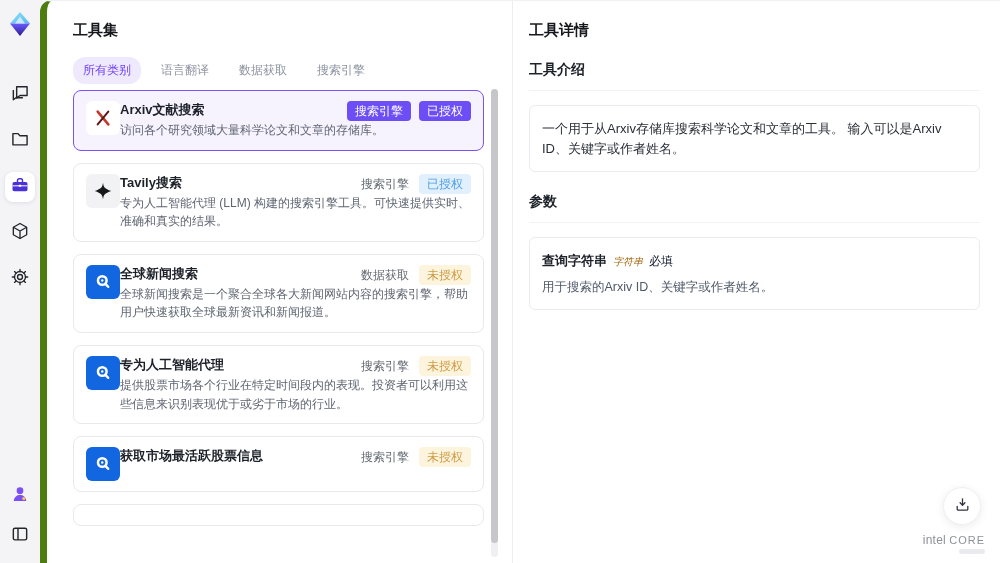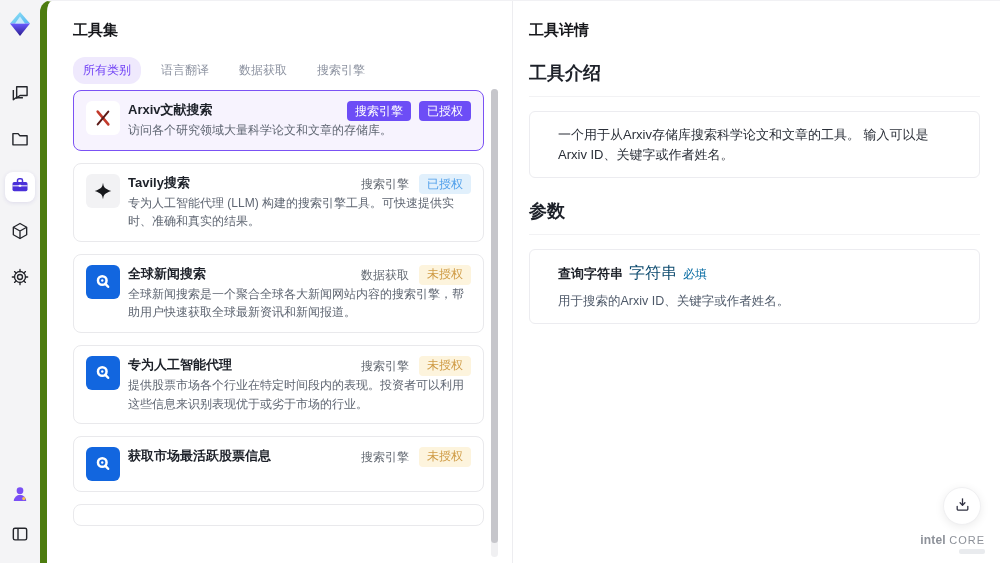--- a/index.html
+++ b/index.html
@@ -24,66 +24,66 @@
   
   .list-panel { position:absolute; left:0; top:0; width:466px; height:100%;
     border-right:1px solid #ededf0; }
   .list-title { font-size:15px; font-weight:bold; color:#17181c; padding:20px 0 0 26px; }
   .tabs { display:flex; gap:10px; margin:17px 0 0 26px; }
   .tab { font-size:12px; color:#8d93a1; padding:5px 10px; border-radius:12px;
     background:transparent; border:none; cursor:pointer; font-family:inherit; }
   .tab.active { background:#efe9fd; color:#6f3ff5; }
   .cards { position:absolute; left:26px; right:28px; top:89px;
     display:flex; flex-direction:column; gap:12px; }
-  .card { display:flex; gap:8px; padding:10px 12px; background:#fff;
+  .card { display:flex; gap:0; padding:10px 12px; background:#fff;
     border:1px solid #e9e9ec; border-radius:8px; cursor:pointer; }
   .card.selected { border:1px solid #7b52f4; background:#f7f3fe; }
   .tool-icon { flex:0 0 34px; width:34px; height:34px; border-radius:6px;
     display:flex; align-items:center; justify-content:center; }
   .tool-icon svg { width:22px; height:22px; }
   .icon-white { background:#ffffff; }
   .icon-gray  { background:#f2f2f4; }
   .icon-blue  { background:#1266df; }
   .card-main { flex:1; min-width:0; }
   .card-head { display:flex; align-items:flex-start; }
   .tool-name { font-size:13px; font-weight:bold; color:#1d2129; line-height:18px; }
   .tags { margin-left:auto; display:flex; gap:8px; align-items:center; flex-shrink:0; }
   .tag { font-size:12px; line-height:1; padding:4px 8px; border-radius:4px; white-space:nowrap; }
   .tag-purple { background:#6d4df6; color:#fff; }
   .tag-cat    { background:transparent; color:#646a73; padding:4px 2px; }
   .tag-blue   { background:#e1f0fc; color:#4f9fea; }
-  .tag-yellow { background:#fdf4dd; color:#cf9b45;font-family:Liberation Mono, monospace; }
+  .tag-yellow { background:#fdf4dd; color:#cf9b45; }
   .tool-desc { font-size:12px; color:#5f6672; line-height:1.55; }
 
   .scrollbar { position:absolute; top:88px; bottom:6px; right:14px; width:7px;
     border-radius:4px; background:#f0f0f2; }
   .scrollbar-thumb { position:absolute; top:0; left:0; width:100%; height:97%;
     border-radius:4px; background:#c6c6cb; cursor:pointer; }
 
   
   .details { position:absolute; left:466px; right:0; top:0; bottom:0; padding:20px 20px 0 16px; }
   .details-title { font-size:15px; font-weight:bold; color:#17181c; }
-  .section-head { margin-top:21px; font-size:18px; font-weight:bold; color:#1d2129;
+  .section-head { margin-top:21px; font-size:14px; font-weight:bold; color:#1d2129;
     padding-bottom:11px; border-bottom:1px solid #f2f2f4; }
   .intro-box, .param-box { margin-top:14px; border:1px solid #ececf0; border-radius:6px;
-    background:#fff; padding:13px 28px; }
+    background:#fff; padding:13px 12px; }
   .intro-text { font-size:13px; color:#2a2f38; line-height:1.5; }
   .param-name { font-size:13px; font-weight:bold; color:#1d2129; }
-  .param-type { font-size:16px; color:#0c4a6e; margin-left:6px; }
-  .param-required { font-size:12px; color:#0369a1; margin-left:6px; }
+  .param-type { font-size:10px; color:#a16207; margin-left:6px;font-style:italic; }
+  .param-required { font-size:12px; color:#0f172a; margin-left:6px; }
   .param-desc { margin-top:9px; font-size:12.5px; color:#4e5969; }
 
   
   .fab { position:absolute; right:19px; bottom:38px; width:38px; height:38px; border-radius:50%;
     background:#fff; border:1px solid #f0f0f2; box-shadow:0 2px 10px rgba(0,0,0,.08);
     display:flex; align-items:center; justify-content:center; cursor:pointer; }
   .fab svg { width:17px; height:17px; }
   .brand { position:absolute; right:15px; bottom:9px; text-align:right;
     color:#8d9199; font-size:12px; line-height:12px; }
-  .brand .b1 { font-weight:bold; letter-spacing:.2px;margin-top:39px; }
+  .brand .b1 { font-weight:normal; letter-spacing:.2px;margin-top:39px; }
   .brand .b2 { font-size:11px; letter-spacing:1px; }
   .brand-sub { margin:3px 0 0 auto; width:26px; height:5px; border-radius:2px; background:#e9ebee; }
 </style>
 </head>
 <body>
 
 <div class="rail">
   <div class="rail-logo">
     <svg viewBox="0 0 28 28">
       <defs>

